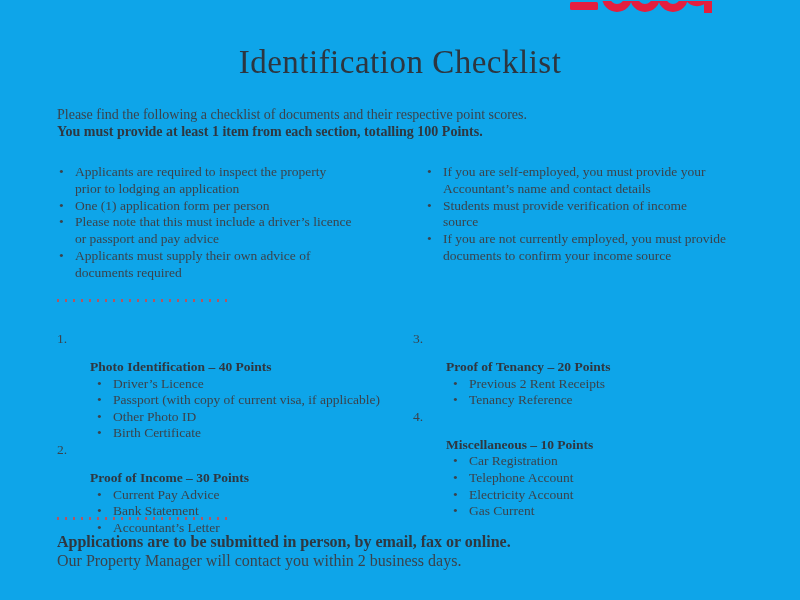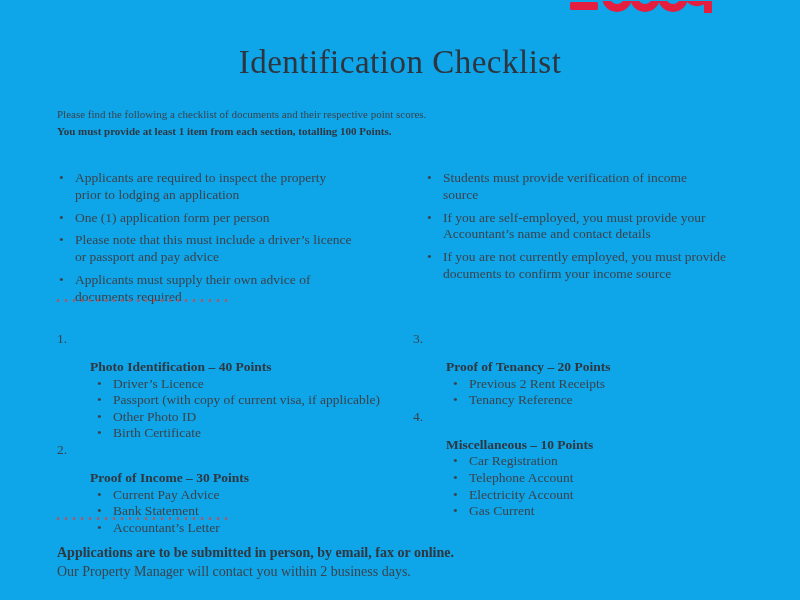--- a/index.html
+++ b/index.html
@@ -21,29 +21,29 @@
 
   
   .title {
     position: absolute; top: 44px; left: 0; right: 0;
     text-align: center;
     font-size: 33px; font-weight: 500; color: #2d3640;
     letter-spacing: 0.5px;
   }
 
   
-  .intro { position: absolute; top: 106px; left: 57px; width: 700px; font-size: 11px; line-height: 17px; }
+  .intro { position: absolute; top: 106px; left: 57px; width: 700px; font-size: 14px; line-height: 17px; }
   .intro .bold { font-weight: 700; color: #2f3740; }
 
   
   .notes-col { position: absolute; top: 164px; font-size: 13.5px; line-height: 16.8px; }
   .notes-left  { left: 57px;  width: 360px; }
   .notes-right { left: 425px; width: 350px; }
   ul.bullets { list-style: none; }
-  ul.bullets > li { position: relative; padding-left: 18px; white-space: pre-line; margin-top: 6px; }
+  ul.bullets > li { position: relative; padding-left: 18px; white-space: pre-line; }
   ul.bullets > li::before {
     content: "•"; position: absolute; left: 2px; top: 0;
   }
 
   
   .dotted {
     position: absolute; left: 57px; width: 176px; height: 3px;
     background: repeating-linear-gradient(to right, #b25663 0 2.5px, transparent 2.5px 8px);
   }
   .dotted-1 { top: 299px; }
@@ -54,21 +54,21 @@
   .sections-left  { left: 57px;  width: 355px; }
   .sections-right { left: 413px; width: 365px; }
   .sec-head { display: flex; }
   .sec-num { width: 33px; flex: 0 0 33px; }
   .sec-title { font-weight: 700; color: #2f3740; margin-top: 28px; }
   ul.sub { list-style: none; margin-left: 40px; }
   ul.sub > li { position: relative; padding-left: 16px; }
   ul.sub > li::before { content: "•"; position: absolute; left: 0; top: 0; }
 
   
-  .footer { position: absolute; top: 543px; left: 57px; width: 724px; font-size: 14px; line-height: 19px; }
+  .footer { position: absolute; top: 532px; left: 57px; width: 724px; font-size: 16px; line-height: 19px; }
   .footer .bold { font-weight: 700; color: #2f3740; }
 </style>
 </head>
 <body>
 
 <div class="page">
 
   <div class="logo">
     <svg width="142" height="13" viewBox="0 0 142 13">
       <rect x="0" y="1" width="28" height="8" rx="1.5" fill="#e41e3f"></rect>
@@ -94,24 +94,24 @@
       <li>One (1) application form per person</li>
       <li>Please note that this must include a driver’s licence
 or passport and pay advice</li>
       <li>Applicants must supply their own advice of
 documents required</li>
     </ul>
   </div>
 
   <div class="notes-col notes-right">
     <ul class="bullets">
+      <li>If you are self-employed, you must provide your
+Accountant’s name and contact details</li>
       <li>Students must provide verification of income
 source</li>
-      <li>If you are self-employed, you must provide your
-Accountant’s name and contact details</li>
       <li>If you are not currently employed, you must provide
 documents to confirm your income source</li>
     </ul>
   </div>
 
   <div class="dotted dotted-1"></div>
 
   <div class="sections-col sections-left">
 
     <div class="sec-head">

